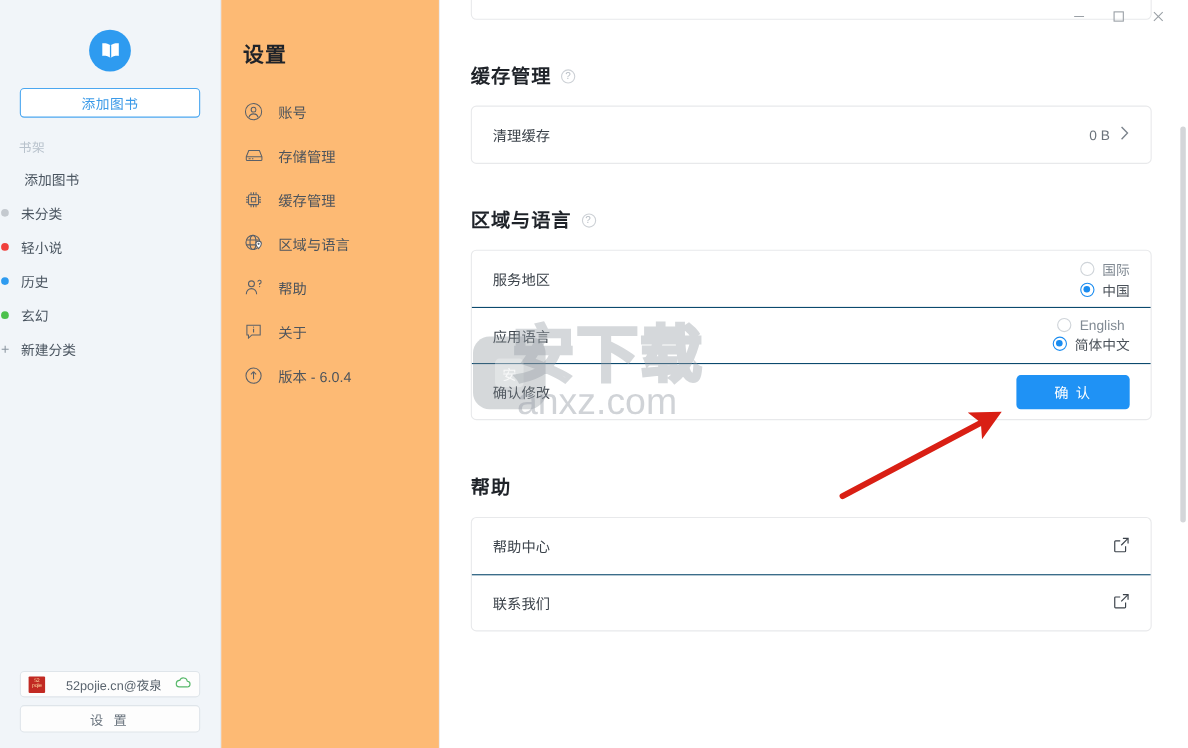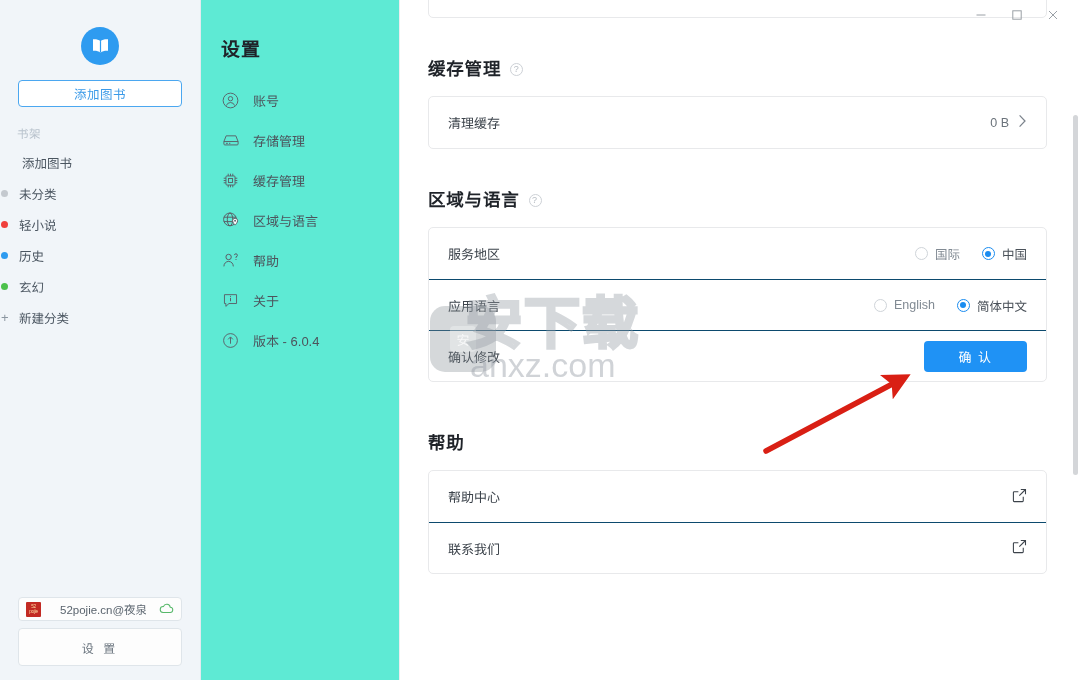--- a/index.html
+++ b/index.html
@@ -105,36 +105,36 @@
     transform: scale(0.95);
   }
   .account-name {
     font-size: 11.5px; color: #5a646e;
     flex: 1; white-space: nowrap; overflow: hidden;
   }
   .cloud-icon { flex: none; display: block; }
 
   .settings-btn {
     margin: 0 18px 14px 18px;
-    height: 38px;
+    height: 25px;
     border: 1px solid #dfe5ea;
     border-radius: 4px;
     background: #fdfdfd;
     color: #6b757f;
     font-size: 12px;
     letter-spacing: 3px;
     display: flex; align-items: center; justify-content: center;
     cursor: pointer;
   }
 
   
   .settings-nav {
     width: 199px; flex: none;
     height: 680px;
-    background: #5eead4;
+    background: #fdba74;
     border-right: 1px solid #ededf0;
     padding-top: 34px;
   }
   .settings-title {
     font-size: 19px; font-weight: bold; color: #1f2329;
     padding-left: 20px; padding-bottom: 19px;
     letter-spacing: 1px;
   }
   .snav-item {
     display: flex; align-items: center;
@@ -209,21 +209,21 @@
     height: 51px;
     padding: 0 19px;
     font-size: 13px; color: #3c434b;
     cursor: pointer;
   }
   .row + .row { border-top: 1px solid #0c4a6e; }
   .row-label { flex: 1; }
   .row-value { color: #6b737b; font-size: 12.5px; margin-right: 9px; }
   .chev, .ext { display: block; flex: none; }
 
-  .radio-group { display: flex; align-items: center; }
+  .radio-group { display: flex; align-items: center; flex-direction: column; }
   .radio-opt {
     display: flex; align-items: center;
     margin-left: 22px;
     font-size: 12.5px; color: #4a5159;
     cursor: pointer;
   }
   .radio {
     width: 13px; height: 13px; border-radius: 50%;
     border: 1px solid #cfd4d9;
     margin-right: 7px;

